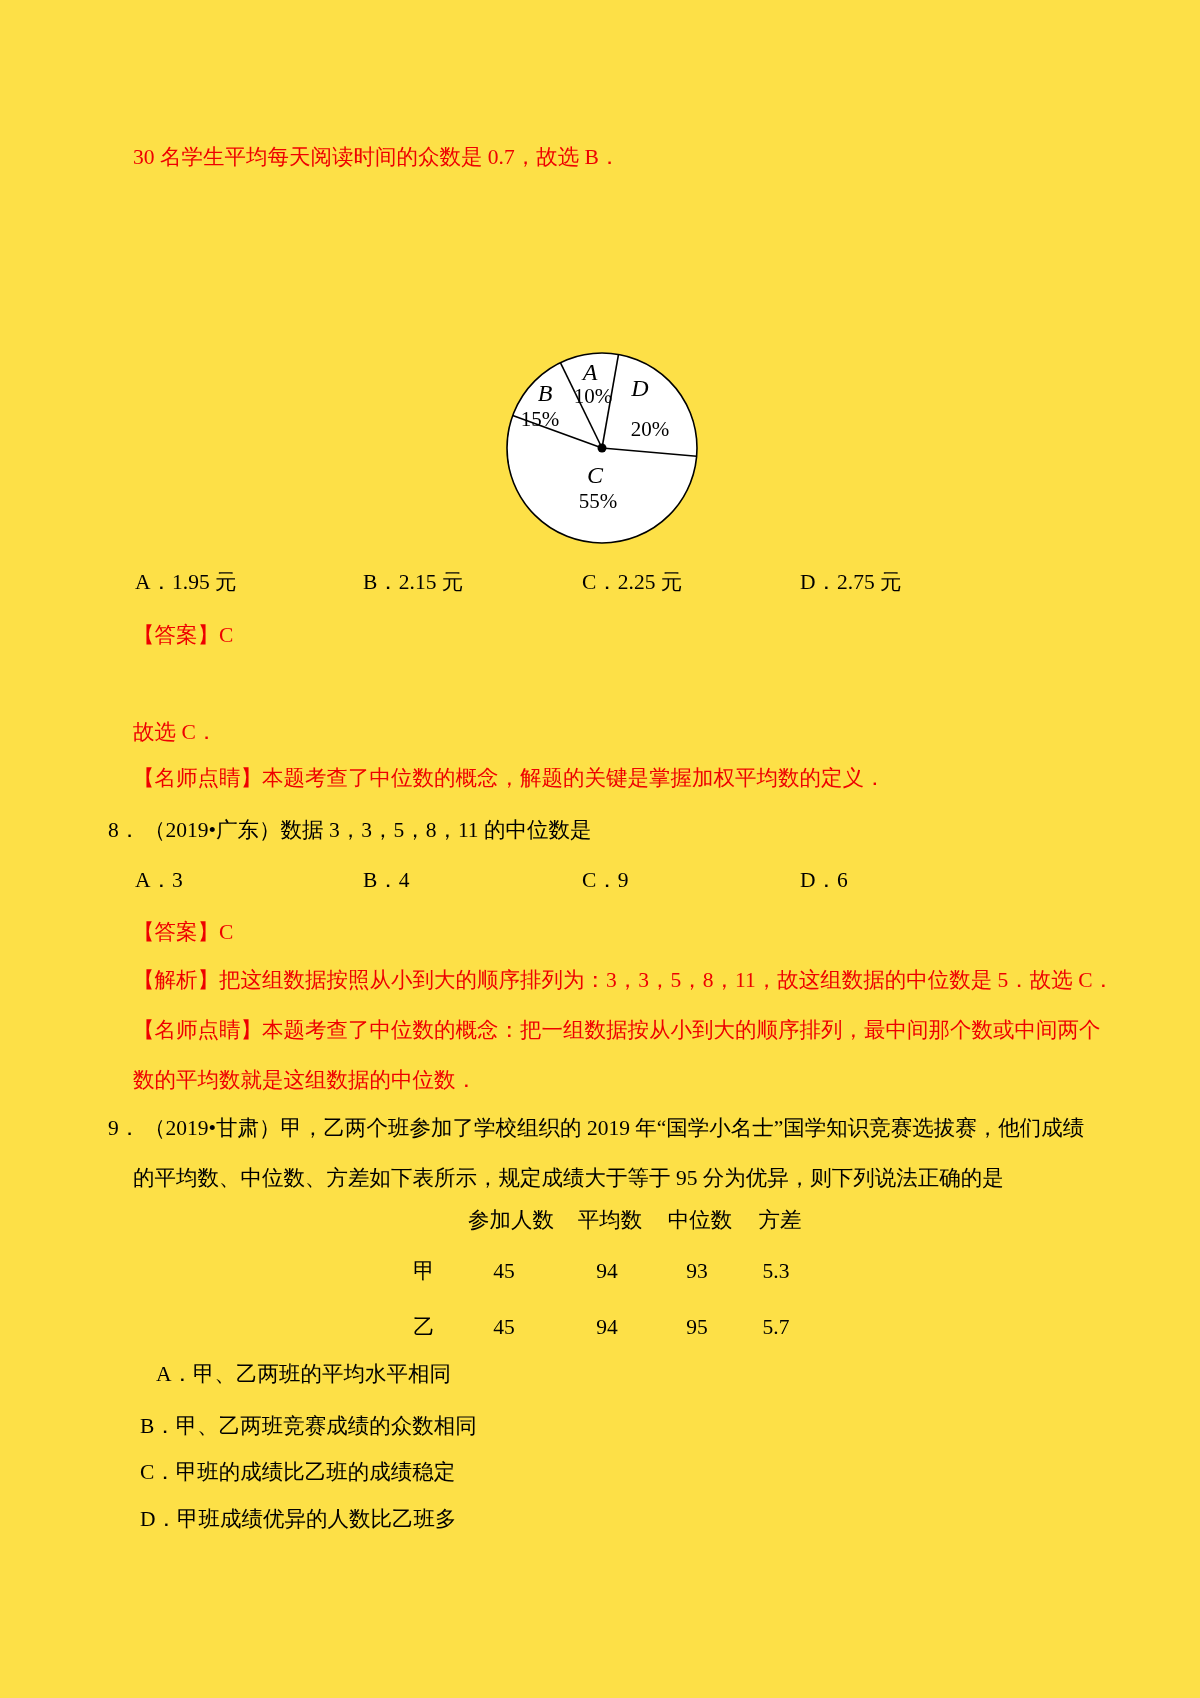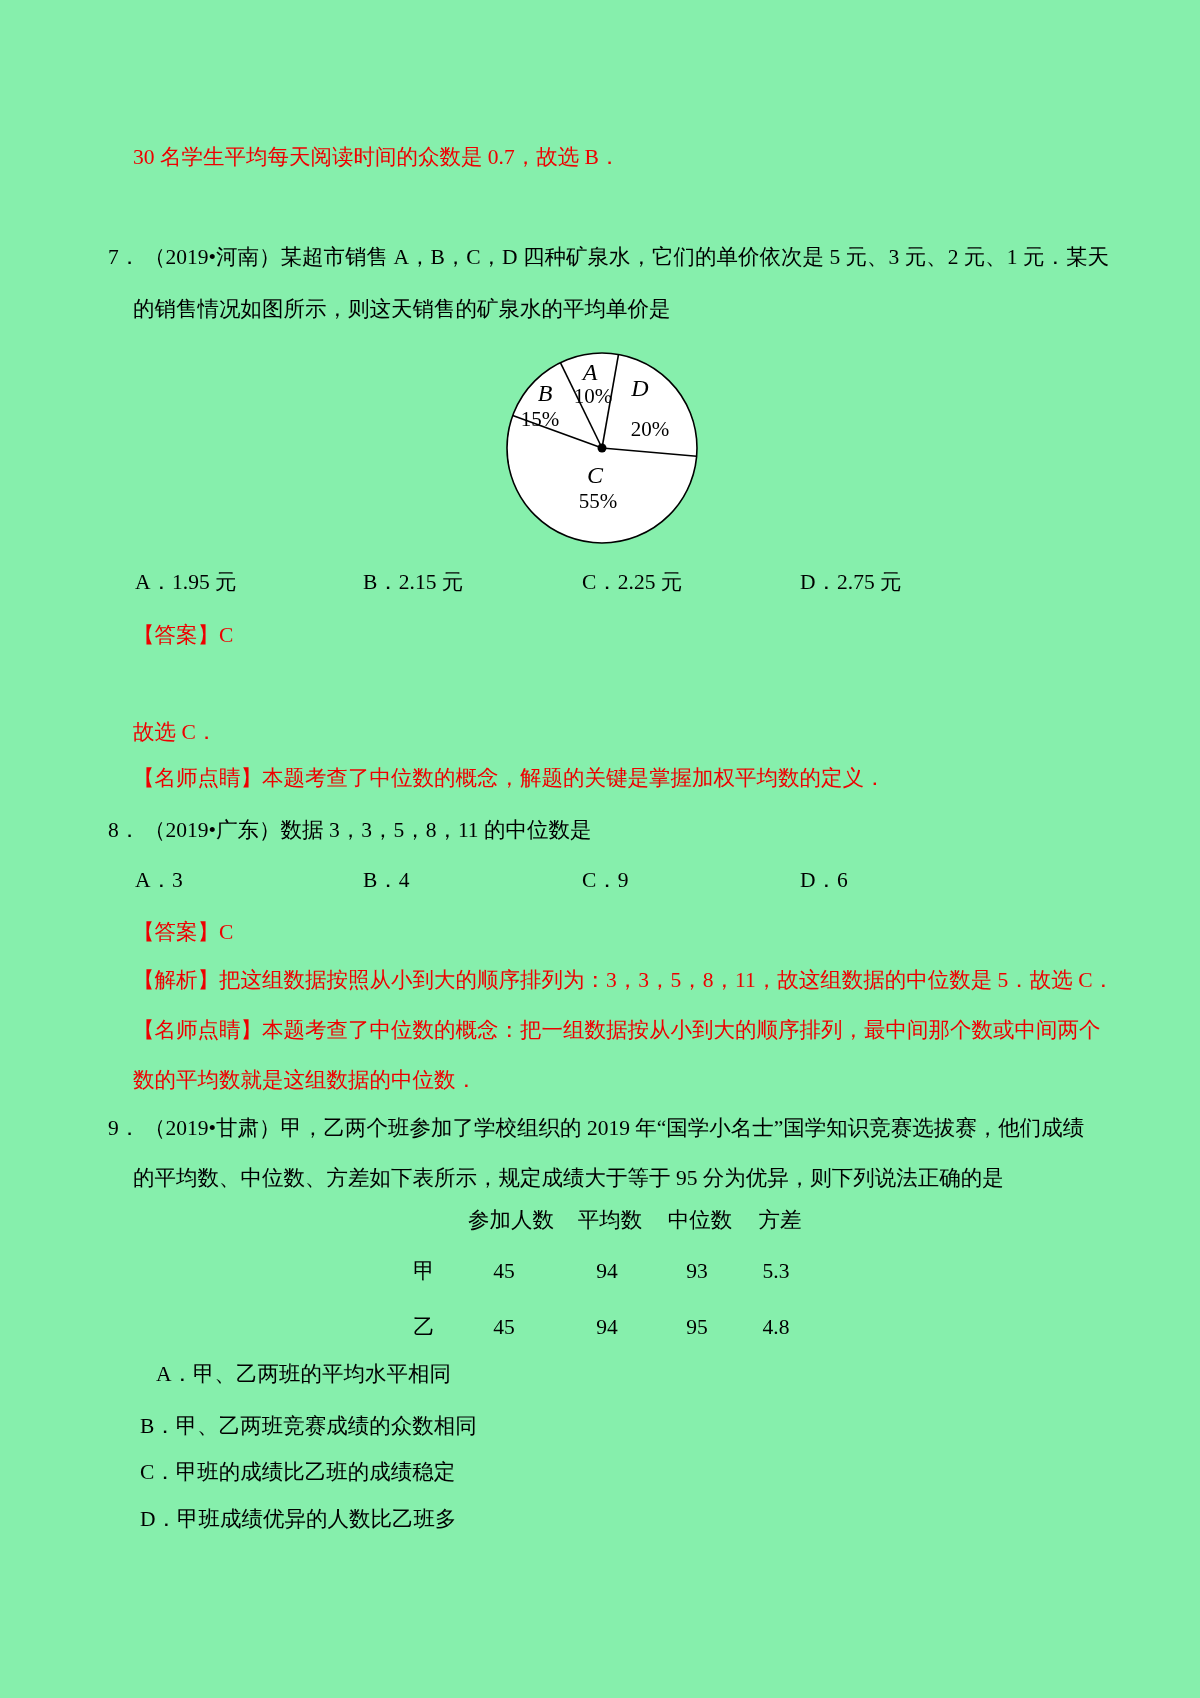--- a/index.html
+++ b/index.html
@@ -1,19 +1,19 @@
 <!DOCTYPE html>
 <html><head>
 <meta charset="utf-8">
 <style>
   html,body{margin:0;padding:0;background:#888;}
   .page{
     position:relative;
     width:1200px;height:1698px;
-    background:#86efac;
+    background:#fde047;
     font-family:"Liberation Serif","DejaVu Serif",serif;
     font-size:21.5px;
     color:#000000;
     overflow:hidden;
     margin:0 auto;
   }
   .line{
     position:absolute;
     left:133px;
     white-space:nowrap;
@@ -29,22 +29,20 @@
   .chart svg text.sl{font-style:italic;font-size:24px;}
   .chart svg text.pc{font-size:21px;}
 </style>
 </head>
 <body>
 
 <div class="page">
 
   <div class="line red" style="top:143px">30 名学生平均每天阅读时间的众数是 0.7，故选 B．</div>
 
-  <div class="line qline" style="top:243px"><span class="qnum">7．</span><span>（2019•河南）某超市销售 A，B，C，D 四种矿泉水，它们的单价依次是 5 元、3 元、2 元、1 元．某天</span></div>
-  <div class="line" style="top:295px">的销售情况如图所示，则这天销售的矿泉水的平均单价是</div>
 
   <div class="chart">
     <svg width="232" height="228" viewBox="0 0 232 228">
       <circle cx="114" cy="120" r="95" fill="#ffffff" stroke="#000000" stroke-width="1.6"></circle>
       <line x1="114" y1="120" x2="208.6" y2="128.3" stroke="#000000" stroke-width="1.6"></line>
       <line x1="114" y1="120" x2="130.5" y2="26.4" stroke="#000000" stroke-width="1.6"></line>
       <line x1="114" y1="120" x2="72.4" y2="34.6" stroke="#000000" stroke-width="1.6"></line>
       <line x1="114" y1="120" x2="24.7" y2="87.5" stroke="#000000" stroke-width="1.6"></line>
       <circle cx="114" cy="120" r="4.5" fill="#000000"></circle>
       <text class="sl" x="102" y="52" text-anchor="middle">A</text>
@@ -91,21 +89,21 @@
     <span class="tc" style="left:424px;top:1257px">甲</span>
     <span class="tc" style="left:504px;top:1257px">45</span>
     <span class="tc" style="left:607px;top:1257px">94</span>
     <span class="tc" style="left:697px;top:1257px">93</span>
     <span class="tc" style="left:776px;top:1257px">5.3</span>
 
     <span class="tc" style="left:424px;top:1313px">乙</span>
     <span class="tc" style="left:504px;top:1313px">45</span>
     <span class="tc" style="left:607px;top:1313px">94</span>
     <span class="tc" style="left:697px;top:1313px">95</span>
-    <span class="tc" style="left:776px;top:1313px">4.8</span>
+    <span class="tc" style="left:776px;top:1313px">5.7</span>
   </div>
 
   <div class="opt" style="left:156px;top:1360px">A．甲、乙两班的平均水平相同</div>
   <div class="opt" style="left:140px;top:1412px">B．甲、乙两班竞赛成绩的众数相同</div>
   <div class="opt" style="left:140px;top:1458px">C．甲班的成绩比乙班的成绩稳定</div>
   <div class="opt" style="left:140px;top:1505px">D．甲班成绩优异的人数比乙班多</div>
 
 </div>
 
 </body></html>

